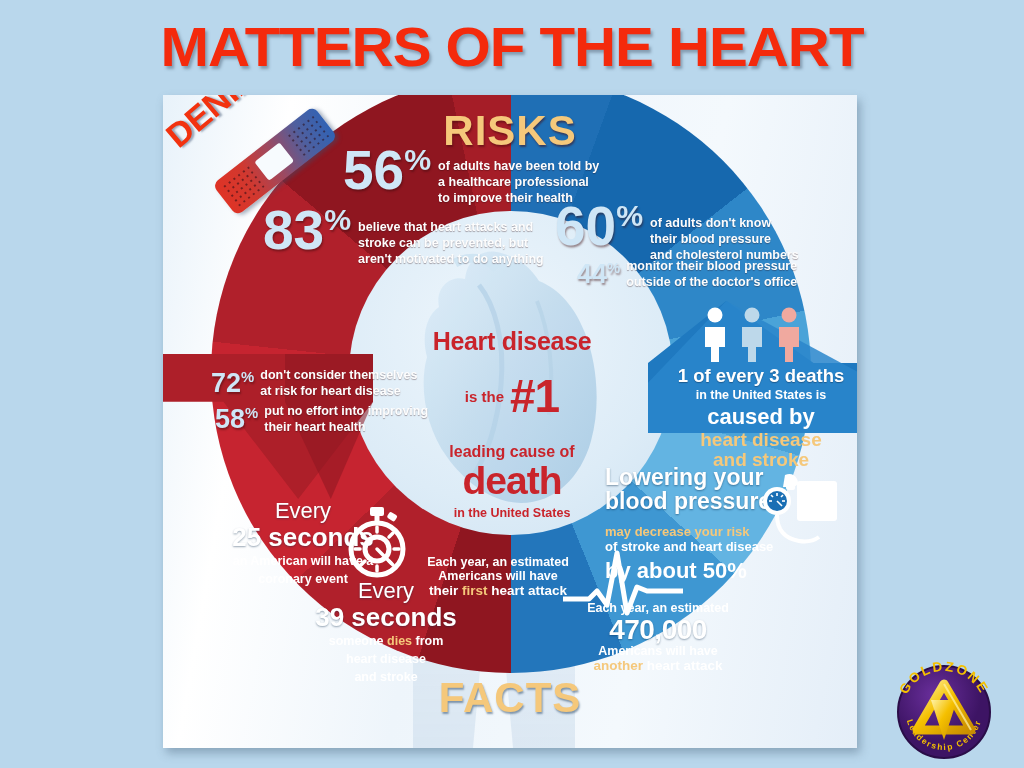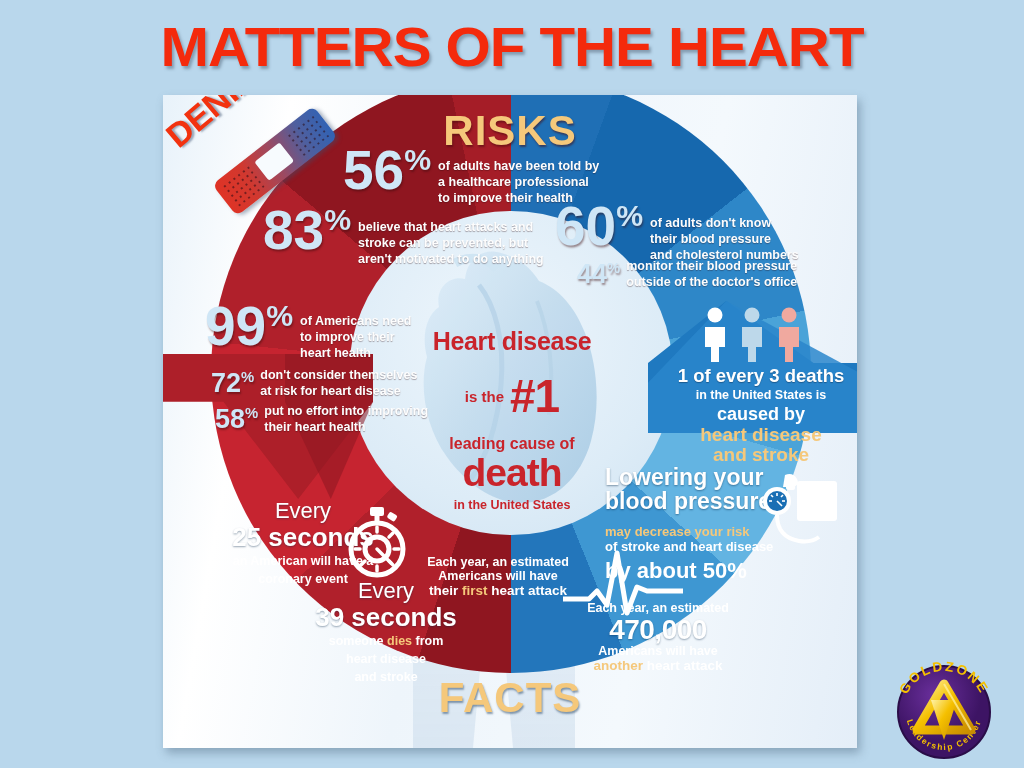--- a/index.html
+++ b/index.html
@@ -149,29 +149,29 @@
 
   
   .center-txt{
     position:absolute;left:230px;top:232px;width:238px;text-align:center;
     color:#c9242b;
   }
   .ct1{font-size:25px;font-weight:bold;letter-spacing:-.3px;}
   .ct2{font-size:15px;font-weight:bold;display:inline-block;vertical-align:middle;}
   .ct-hash{font-size:46px;font-weight:bold;display:inline-block;vertical-align:middle;
            letter-spacing:-1px;margin-left:6px;}
-  .ct3{font-size:16px;font-weight:bold;margin-top:12px;}
+  .ct3{font-size:16px;font-weight:bold;margin-top:20px;}
   .ct4{font-size:39px;font-weight:bold;letter-spacing:-1px;line-height:1;}
   .ct5{font-size:12.5px;font-weight:bold;margin-top:6px;}
 
   
   .r-arrow-txt{position:absolute;left:492px;top:270px;width:212px;text-align:center;color:#fff;}
   .ra1{font-size:18.5px;font-weight:bold;text-shadow:0 1px 1px rgba(10,40,70,.45);}
   .ra2{font-size:12.5px;font-weight:bold;margin-top:1px;}
-  .ra3{font-size:18px;font-weight:bold;margin-top:2px;}
+  .ra3{font-size:22px;font-weight:bold;margin-top:2px;}
   .ra4{font-size:19px;font-weight:bold;color:#f5c87b;line-height:1.05;}
 
   
   .bp{position:absolute;left:442px;top:371px;width:182px;color:#fff;}
   .bp1{font-size:23px;font-weight:bold;line-height:1.04;text-shadow:0 1px 2px rgba(8,40,72,.45);}
   .bp2{font-size:13px;font-weight:bold;color:#f5c87b;margin-top:10px;}
   .bp3{font-size:13px;font-weight:bold;color:#fff;}
   .bp4{font-size:22px;font-weight:bold;margin-top:4px;}
 
   
@@ -295,30 +295,20 @@
       <div class="blk" style="left:414px;top:163px;">
         <div class="row tight">
           <div class="med"><span>44</span><span class="pct">%</span></div>
           <div class="desc">
             <div>monitor their blood pressure</div>
             <div>outside of the doctor's office</div>
           </div>
         </div>
       </div>
 
-      <div class="blk" style="left:42px;top:206px;">
-        <div class="row">
-          <div class="big b99"><span>99</span><span class="pct">%</span></div>
-          <div class="desc" style="padding-top:12px;">
-            <div>of Americans need</div>
-            <div>to improve their</div>
-            <div>heart health</div>
-          </div>
-        </div>
-      </div>
 
       <div class="blk" style="left:48px;top:272px;">
         <div class="row tight">
           <div class="med"><span>72</span><span class="pct">%</span></div>
           <div class="desc">
             <div>don't consider themselves</div>
             <div>at risk for heart disease</div>
           </div>
         </div>
       </div>

